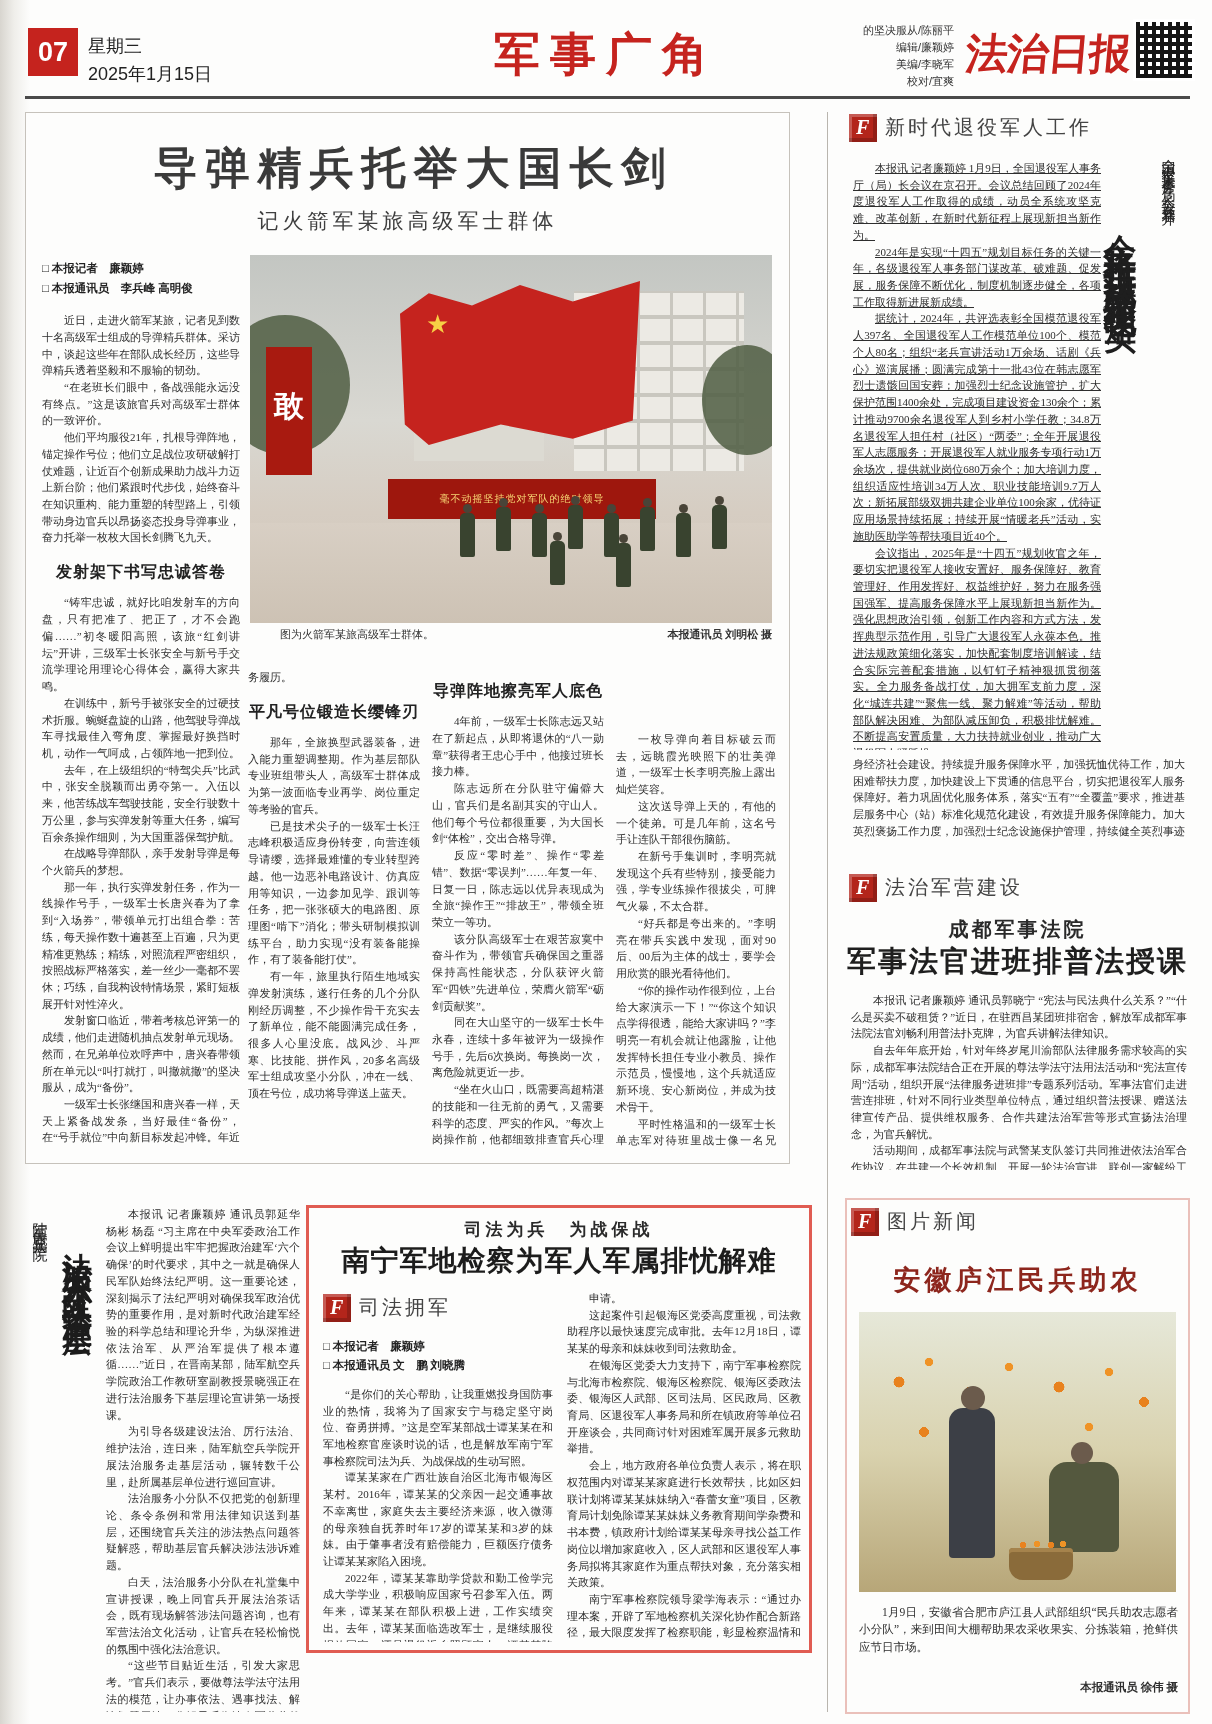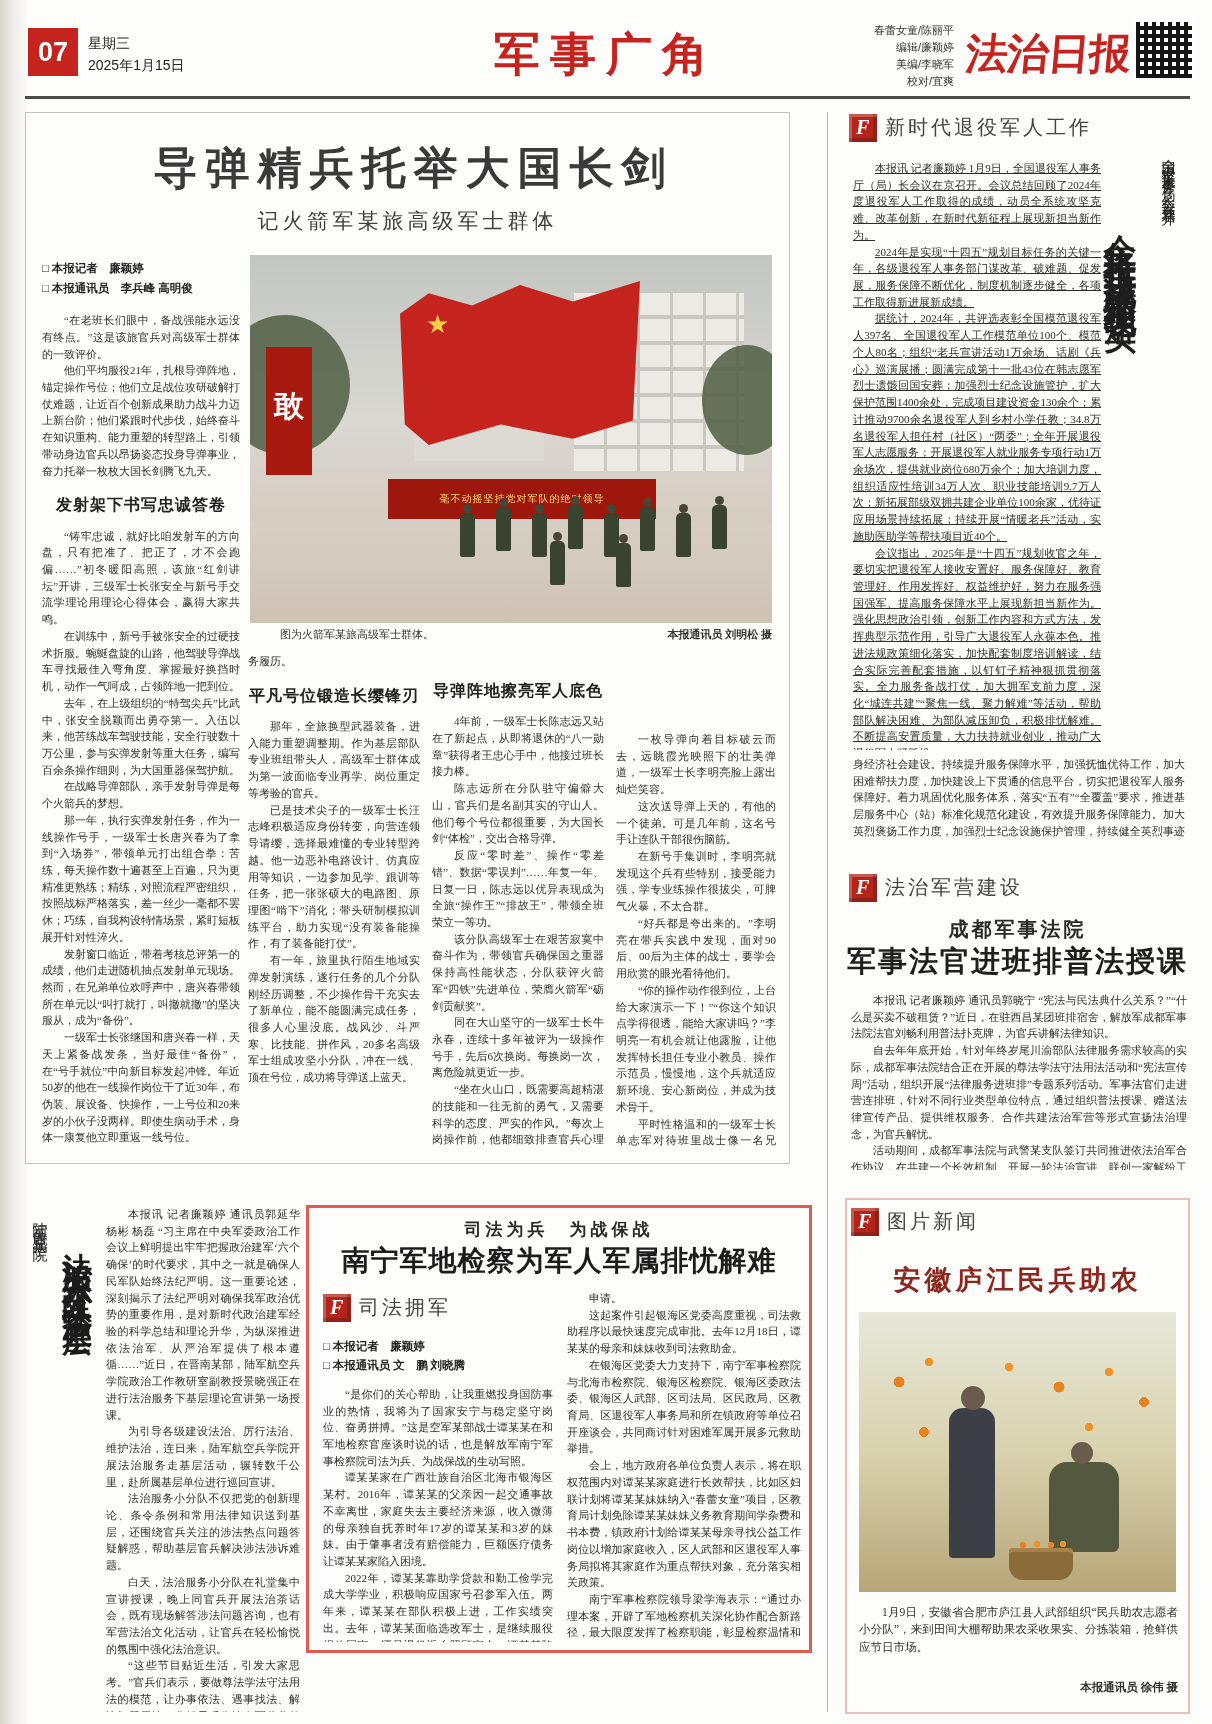--- a/index.html
+++ b/index.html
@@ -16,21 +16,21 @@
   .vert { writing-mode:vertical-rl; text-orientation:upright; }
   .cube { display:inline-block; width:28px; height:28px; background:#b3251b; position:relative;
     box-shadow:inset -4px -4px 0 rgba(0,0,0,.18), inset 3px 3px 0 rgba(255,255,255,.25); }
   .cube span { position:absolute; left:7px; top:2px; color:#fff; font:italic bold 20px "Liberation Serif",serif; }
   .seclabel { font-size:20px; color:#444; letter-spacing:3px; vertical-align:8px; margin-left:8px;
     font-family:"Liberation Sans","DejaVu Sans",sans-serif; }
   .byline { font-size:11.5px; font-weight:bold; line-height:1.7; color:#222; }
   
   #pagenum { left:28px; top:28px; width:50px; height:48px; background:#c5231e; color:#fff;
     font:bold 27px/48px "Liberation Sans",sans-serif; text-align:center; }
-  #dateblock { left:88px; top:33px; font-size:14px; line-height:1.55; color:#222; }
+  #dateblock { left:88px; top:33px; font-size:18px; line-height:1.55; color:#222; }
   #sectitle { left:0; right:0; top:24px; text-align:center; font-size:46px; font-weight:900;
     letter-spacing:10px; color:#c5231e; }
   #credits { right:258px; top:22px; width:160px; text-align:right; font-size:11px; line-height:1.55; color:#333; }
   #masthead { right:82px; top:26px; font-size:42px; font-weight:bold; color:#c5231e;
     transform:skewX(-5deg); letter-spacing:-1px; font-family:"Liberation Serif",serif; }
   #qr { right:20px; top:22px; width:56px; height:56px; background:
     repeating-linear-gradient(0deg,#151515 0 4px,transparent 4px 8px),
     repeating-linear-gradient(90deg,#151515 0 4px,#fff 4px 8px); outline:3px solid #fff; }
   #headrule { left:25px; top:96px; width:1165px; height:3px; background:#4a4a4a; }
   #vdivider { left:827px; top:112px; width:1px; height:1600px; background:#b9b5ae; }
@@ -140,38 +140,39 @@
 
 <div id="sheet">
 
   <div class="abs sans" id="pagenum">07</div>
   <div class="abs sans" id="dateblock">
     <div>星期三</div>
     <div>2025年1月15日</div>
   </div>
   <div class="abs sans" id="sectitle">军事广角</div>
   <div class="abs sans" id="credits">
-      <div>春蕾女童/陈丽平</div>
+      <div>的坚决服从/陈丽平</div>
       <div>编辑/廉颖婷</div>
       <div>美编/李晓军</div>
       <div>校对/宜爽</div>
     </div>
   <div class="abs" id="masthead">法治日报</div>
   <div class="abs" id="qr"></div>
   <div class="abs" id="headrule"></div>
   <div class="abs" id="vdivider"></div>
 
   <div class="abs" id="main-article">
     <div class="abs sans" id="m-headline">导弹精兵托举大国长剑</div>
     <div class="abs sans" id="m-subhead">记火箭军某旅高级军士群体</div>
 
     <div class="abs coltext" id="m-colL">
       <div class="byline">□ 本报记者　廉颖婷</div>
       <div class="byline" style="margin-bottom:14px;">□ 本报通讯员　李兵峰 高明俊</div>
       <div>
+          <p class="para">近日，走进火箭军某旅，记者见到数十名高级军士组成的导弹精兵群体。采访中，谈起这些年在部队成长经历，这些导弹精兵透着坚毅和不服输的韧劲。</p>
           <p class="para">“在老班长们眼中，备战强能永远没有终点。”这是该旅官兵对高级军士群体的一致评价。</p>
           <p class="para">他们平均服役21年，扎根导弹阵地，锚定操作号位；他们立足战位攻研破解打仗难题，让近百个创新成果助力战斗力迈上新台阶；他们紧跟时代步伐，始终奋斗在知识重构、能力重塑的转型路上，引领带动身边官兵以昂扬姿态投身导弹事业，奋力托举一枚枚大国长剑腾飞九天。</p>
         </div>
       <div class="colhead">发射架下书写忠诚答卷</div>
       <div>
           <p class="para">“铸牢忠诚，就好比咱发射车的方向盘，只有把准了、把正了，才不会跑偏……”初冬暖阳高照，该旅“红剑讲坛”开讲，三级军士长张安全与新号手交流学理论用理论心得体会，赢得大家共鸣。</p>
           <p class="para">在训练中，新号手被张安全的过硬技术折服。蜿蜒盘旋的山路，他驾驶导弹战车寻找最佳入弯角度、掌握最好换挡时机，动作一气呵成，占领阵地一把到位。</p>
           <p class="para">去年，在上级组织的“特驾尖兵”比武中，张安全脱颖而出勇夺第一。入伍以来，他苦练战车驾驶技能，安全行驶数十万公里，参与实弹发射等重大任务，编写百余条操作细则，为大国重器保驾护航。</p>
           <p class="para">在战略导弹部队，亲手发射导弹是每个火箭兵的梦想。</p>
           <p class="para">那一年，执行实弹发射任务，作为一线操作号手，一级军士长唐兴春为了拿到“入场券”，带领单元打出组合拳：苦练，每天操作数十遍甚至上百遍，只为更精准更熟练；精练，对照流程严密组织，按照战标严格落实，差一丝少一毫都不罢休；巧练，自我构设特情场景，紧盯短板展开针对性淬火。</p>
@@ -199,21 +200,21 @@
         <i class="soldier"></i>
         <i class="soldier"></i>
         <i class="soldier"></i>
     </div>
     <div class="abs" id="m-caption">
       <span class="capl">图为火箭军某旅高级军士群体。</span>
       <span class="capr">本报通讯员 刘明松 摄</span>
     </div>
 
     <div class="abs coltext" id="m-colA">
-      <p class="para" style="text-indent:0;">务履历。</p>
+      <p class="para" style="text-indent:0;margin-top:16px;">务履历。</p>
       <div class="colhead">平凡号位锻造长缨锋刃</div>
       <div>
           <p class="para">那年，全旅换型武器装备，进入能力重塑调整期。作为基层部队专业班组带头人，高级军士群体成为第一波面临专业再学、岗位重定等考验的官兵。</p>
           <p class="para">已是技术尖子的一级军士长汪志峰积极适应身份转变，向营连领导请缨，选择最难懂的专业转型跨越。他一边恶补电路设计、仿真应用等知识，一边参加见学、跟训等任务，把一张张硕大的电路图、原理图“啃下”消化；带头研制模拟训练平台，助力实现“没有装备能操作，有了装备能打仗”。</p>
           <p class="para">有一年，旅里执行陌生地域实弹发射演练，遂行任务的几个分队刚经历调整，不少操作骨干充实去了新单位，能不能圆满完成任务，很多人心里没底。战风沙、斗严寒、比技能、拼作风，20多名高级军士组成攻坚小分队，冲在一线、顶在号位，成功将导弹送上蓝天。</p>
         </div>
     </div>
     <div class="abs coltext" id="m-colB">
       <div class="colhead" style="margin-top:26px;">导弹阵地擦亮军人底色</div>
       <div>

